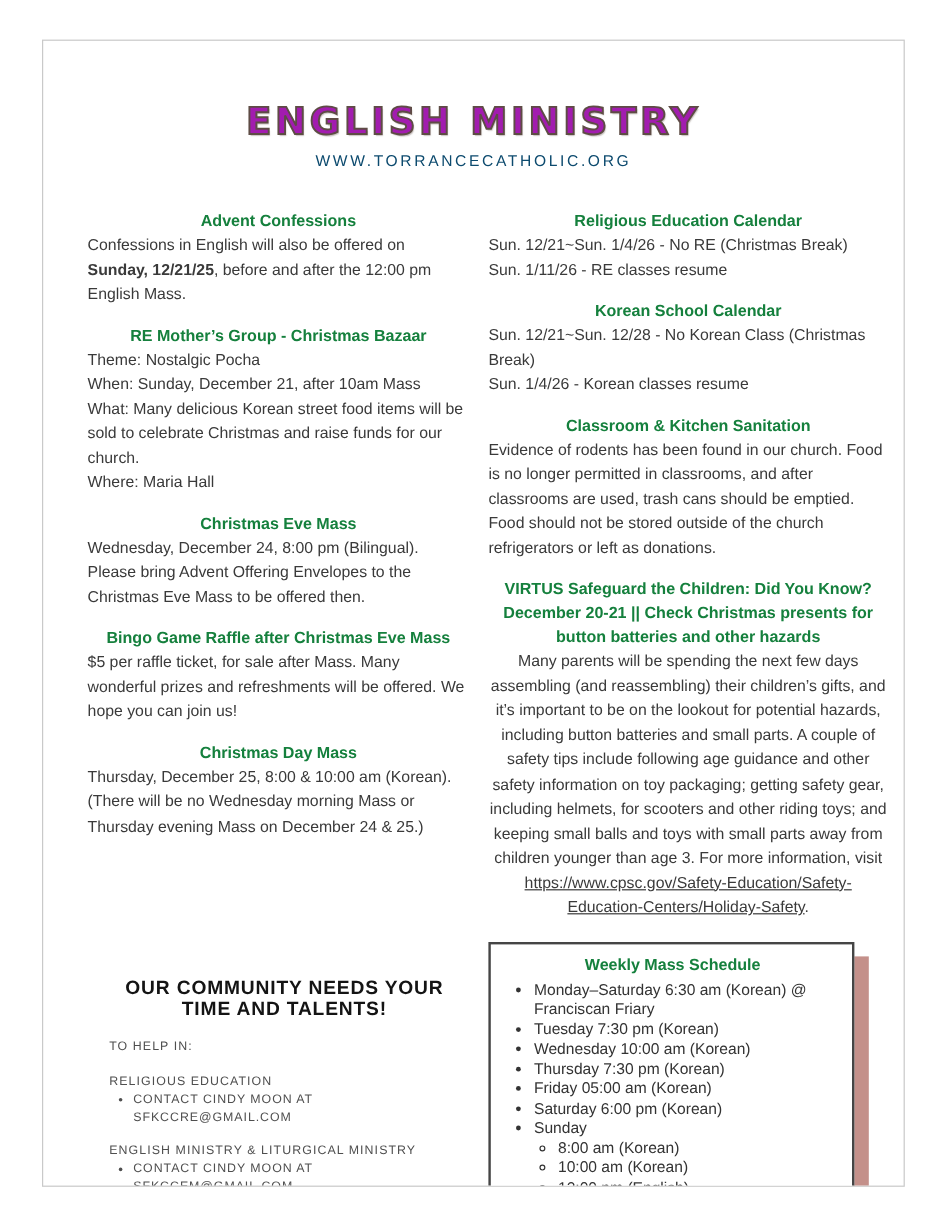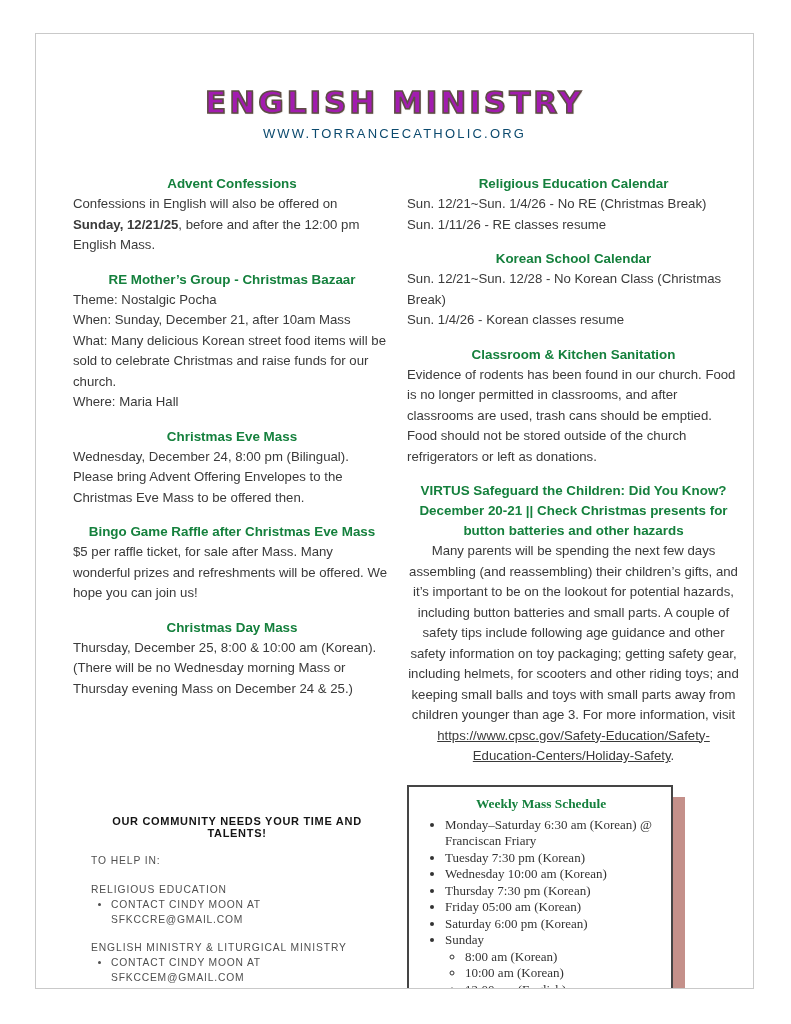--- a/index.html
+++ b/index.html
@@ -18,29 +18,29 @@
 
   section{margin-bottom:14px;}
   h3{margin:0;font-size:13.4px;line-height:20px;font-weight:700;color:#15803d;text-align:center;}
   .body-text{margin:0;font-size:13.2px;line-height:20.5px;color:#3a3a3a;}
   .center{text-align:center;}
   .u{text-decoration:underline;overflow-wrap:anywhere;}
   .b{font-weight:700;}
 
   
   .community{margin-top:116px;margin-left:18px;width:292px;color:#4f4f4f;}
-  .community-header{font-size:11px;font-weight:700;letter-spacing:.7px;color:#141414;text-align:center;margin-bottom:16px;margin-top:29px;}
+  .community-header{font-size:16px;font-weight:700;letter-spacing:.7px;color:#141414;text-align:center;margin-bottom:16px;margin-top:29px;}
   .community-intro{font-size:10.3px;letter-spacing:.9px;margin-bottom:16px;}
   .group{margin-bottom:13px;}
   .group-name{font-size:10.3px;letter-spacing:.9px;line-height:15px;}
   .group-contact{margin:0;padding-left:20px;list-style:disc;}
   .group-contact li{font-size:10.3px;letter-spacing:.8px;line-height:15px;color:#4f4f4f;}
 
   
-  .box{margin-top:18px;width:266px;box-sizing:border-box;border:2px solid #454545;background:#ffffff;box-shadow:12px 12px 0 #c4908a;padding:8px 10px 12px 12px;font-family:Liberation Serif, serif;}
+  .box{margin-top:18px;width:305px;box-sizing:border-box;border:2px solid #454545;background:#ffffff;box-shadow:12px 12px 0 #c4908a;padding:8px 10px 12px 12px;}
   .box h3{font-size:13.4px;line-height:18px;margin-bottom:4px;}
   .box ul{margin:0;padding-left:24px;list-style:disc;}
   .box li{font-size:13px;line-height:16.5px;color:#333333;}
   .box ul ul{list-style:circle;padding-left:20px;margin:0;}
 </style>
 </head>
 <body>
 
 <div class="page">
 

